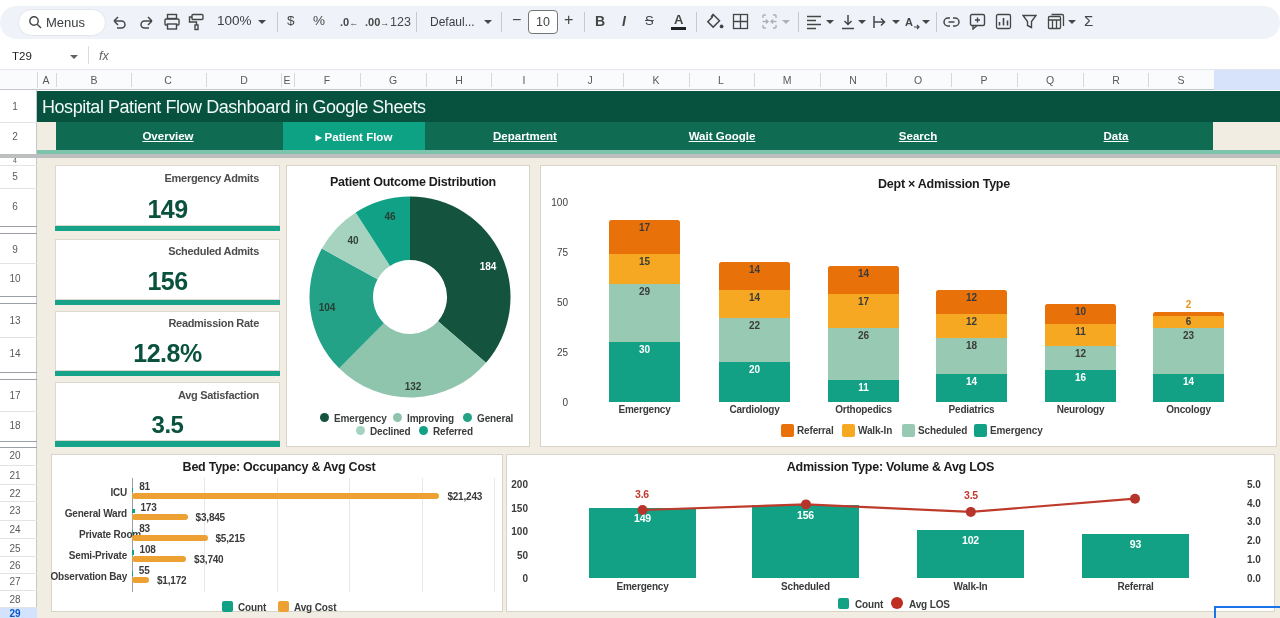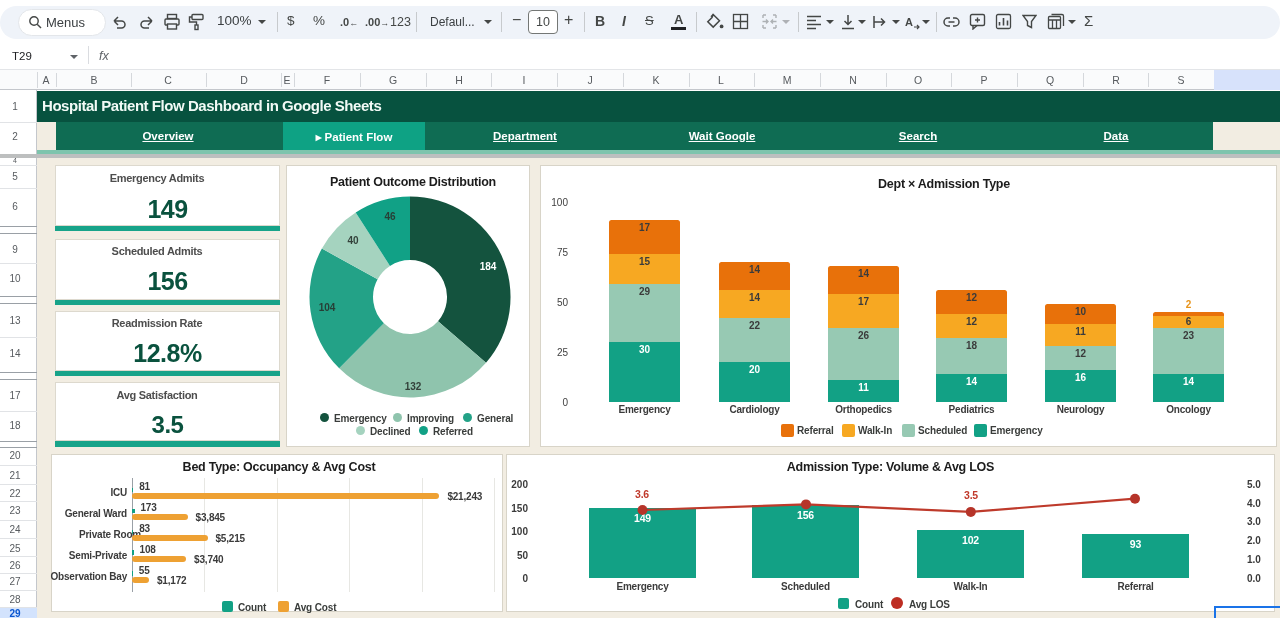--- a/index.html
+++ b/index.html
@@ -6,21 +6,21 @@
 .ab{position:absolute}
 .b{font-weight:bold}
 #page{position:relative;width:1280px;height:618px}
 .sep{width:1px;height:20px;background:#c7cacd;top:12px}
 .ico{color:#444746;font-size:15px;top:13px}
 .caret{width:0;height:0;border-left:4px solid transparent;border-right:4px solid transparent;border-top:4px solid #444746;top:20px}
 .hnum{font-size:10.5px;color:#575b5f;top:74px}
 .rnum{position:absolute;width:30px;text-align:center;font-size:10px;color:#575b5f;left:0}
 .card{position:absolute;left:55px;width:225px;background:#fff;border:1px solid #ddd9ce}
 .cardbar{position:absolute;left:55px;width:225px;height:5px;background:#17a389}
-.klabel{position:absolute;left:55px;width:204px;text-align:center;font-size:11px;letter-spacing:-0.3px;font-weight:bold;color:#4d4d4d}
+.klabel{position:absolute;left:55px;width:204px;text-align:right;font-size:11px;letter-spacing:-0.3px;font-weight:bold;color:#4d4d4d}
 .kval{position:absolute;left:55px;width:225px;text-align:center;font-weight:bold;color:#0a523e;letter-spacing:-0.5px}
 .cont{position:absolute;background:#fff;border:1px solid #d8d4c8}
 .ctitle{position:absolute;font-size:12.5px;letter-spacing:-0.25px;font-weight:bold;color:#1c1c1c;text-align:center}
 .seg{position:absolute;width:71px}
 .seglbl{position:absolute;width:71px;text-align:center;font-size:10px;font-weight:bold}
 .axlbl{position:absolute;font-size:10px;color:#444;}
 .catlbl{position:absolute;font-size:10px;letter-spacing:-0.2px;font-weight:bold;color:#3b3b3b;text-align:center}
 .leg{position:absolute;font-size:10px;letter-spacing:-0.15px;font-weight:bold;color:#3a3d3b}
 .lsq{position:absolute;width:10px;height:10px;border-radius:2px}
 .ldot{position:absolute;width:9px;height:9px;border-radius:50%}
@@ -223,21 +223,21 @@
 <div class="ab" style="left:0;top:232.5px;width:37px;height:1px;background:#9aa0a6"></div>
 <div class="ab" style="left:0;top:295.5px;width:37px;height:1px;background:#9aa0a6"></div>
 <div class="ab" style="left:0;top:302.5px;width:37px;height:1px;background:#9aa0a6"></div>
 <div class="ab" style="left:0;top:371.5px;width:37px;height:1px;background:#9aa0a6"></div>
 <div class="ab" style="left:0;top:378.5px;width:37px;height:1px;background:#9aa0a6"></div>
 <div class="ab" style="left:0;top:440.5px;width:37px;height:1px;background:#9aa0a6"></div>
 <div class="ab" style="left:0;top:446.5px;width:37px;height:1px;background:#9aa0a6"></div>
 
 <div class="ab" style="left:37px;top:158px;width:1243px;height:460px;background:#f2ede2"></div>
 <div class="ab" style="left:37px;top:91px;width:1243px;height:31px;background:#07523f"></div>
-<div class="ab" style="left:42px;top:96.5px;font-size:15px;letter-spacing:-0.45px;font-weight:bold;color:#f2faf6">Hospital Patient Flow Dashboard in Google Sheets</div>
+<div class="ab" style="left:42px;top:96.5px;font-size:18px;letter-spacing:-0.45px;font-weight:normal;color:#f2faf6">Hospital Patient Flow Dashboard in Google Sheets</div>
 <div class="ab" style="left:37px;top:122px;width:1243px;height:28px;background:#f2ede2"></div>
 <div class="ab" style="left:56px;top:122px;width:1157px;height:28px;background:#0f6c53"></div>
 <div class="ab" style="left:283px;top:122px;width:142px;height:28px;background:#0ea284"></div>
 <div class="ab" style="left:37px;top:150px;width:1243px;height:4px;background:#7ec4ad"></div>
 <div class="ab" style="left:0;top:154px;width:1280px;height:4px;background:#bdbfbf"></div>
 <div class="tab ab b" style="left:118px;top:130px;width:100px;text-align:center;font-size:11.5px;color:#fff;text-decoration:underline">Overview</div>
 <div class="tab ab b" style="left:304px;top:130px;width:100px;text-align:center;font-size:11.5px;color:#fff">▸ Patient Flow</div>
 <div class="tab ab b" style="left:475px;top:130px;width:100px;text-align:center;font-size:11.5px;color:#fff;text-decoration:underline">Department</div>
 <div class="tab ab b" style="left:672px;top:130px;width:100px;text-align:center;font-size:11.5px;color:#fff;text-decoration:underline">Wait Google</div>
 <div class="tab ab b" style="left:868px;top:130px;width:100px;text-align:center;font-size:11.5px;color:#fff;text-decoration:underline">Search</div>

